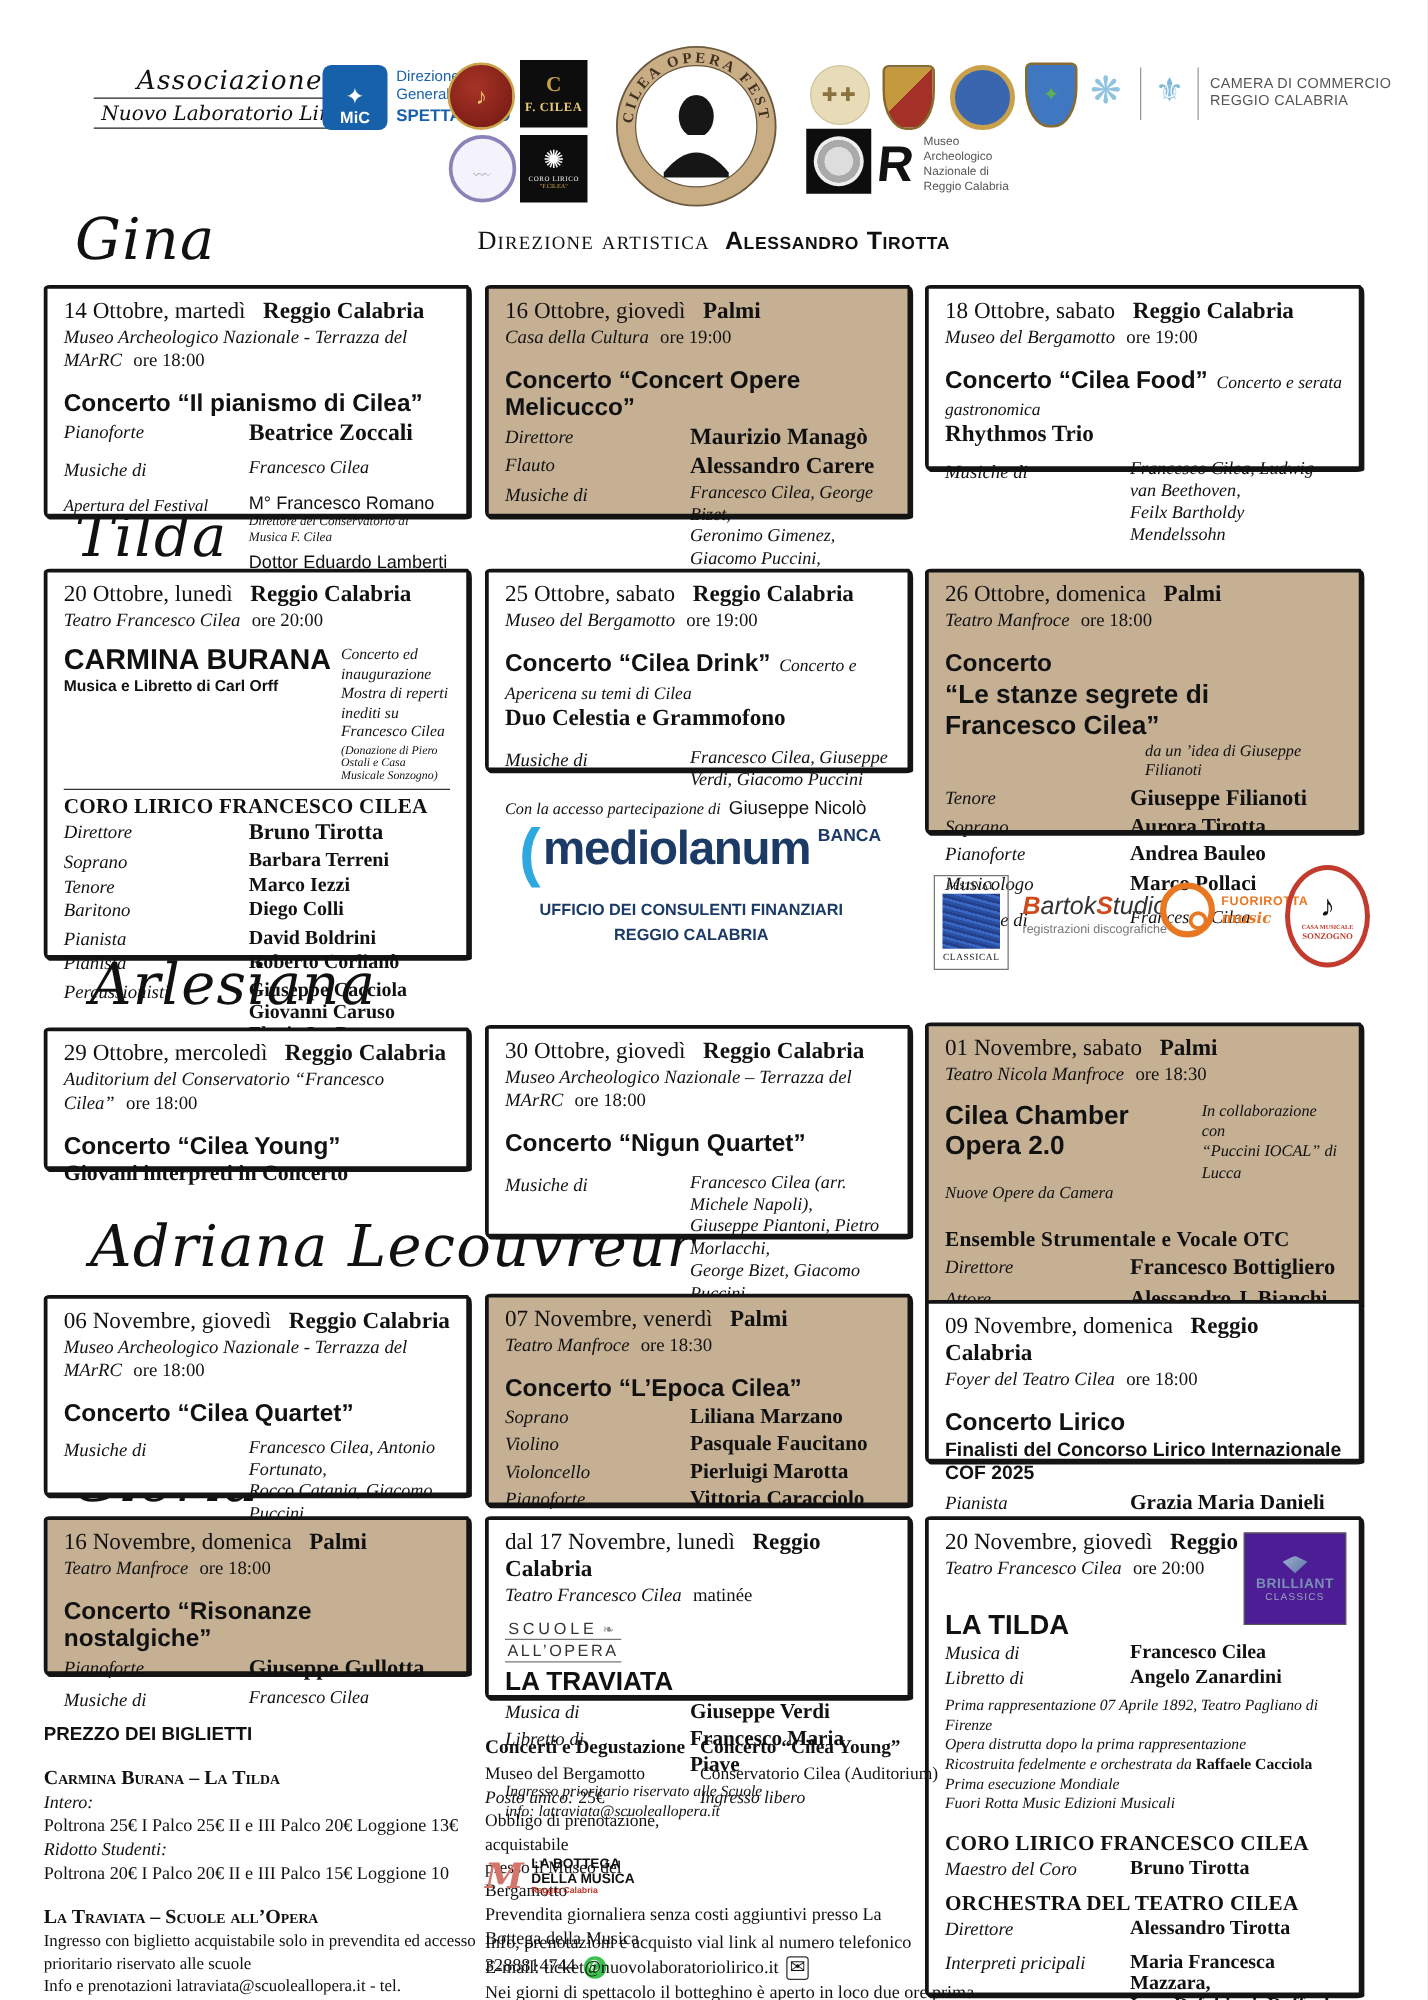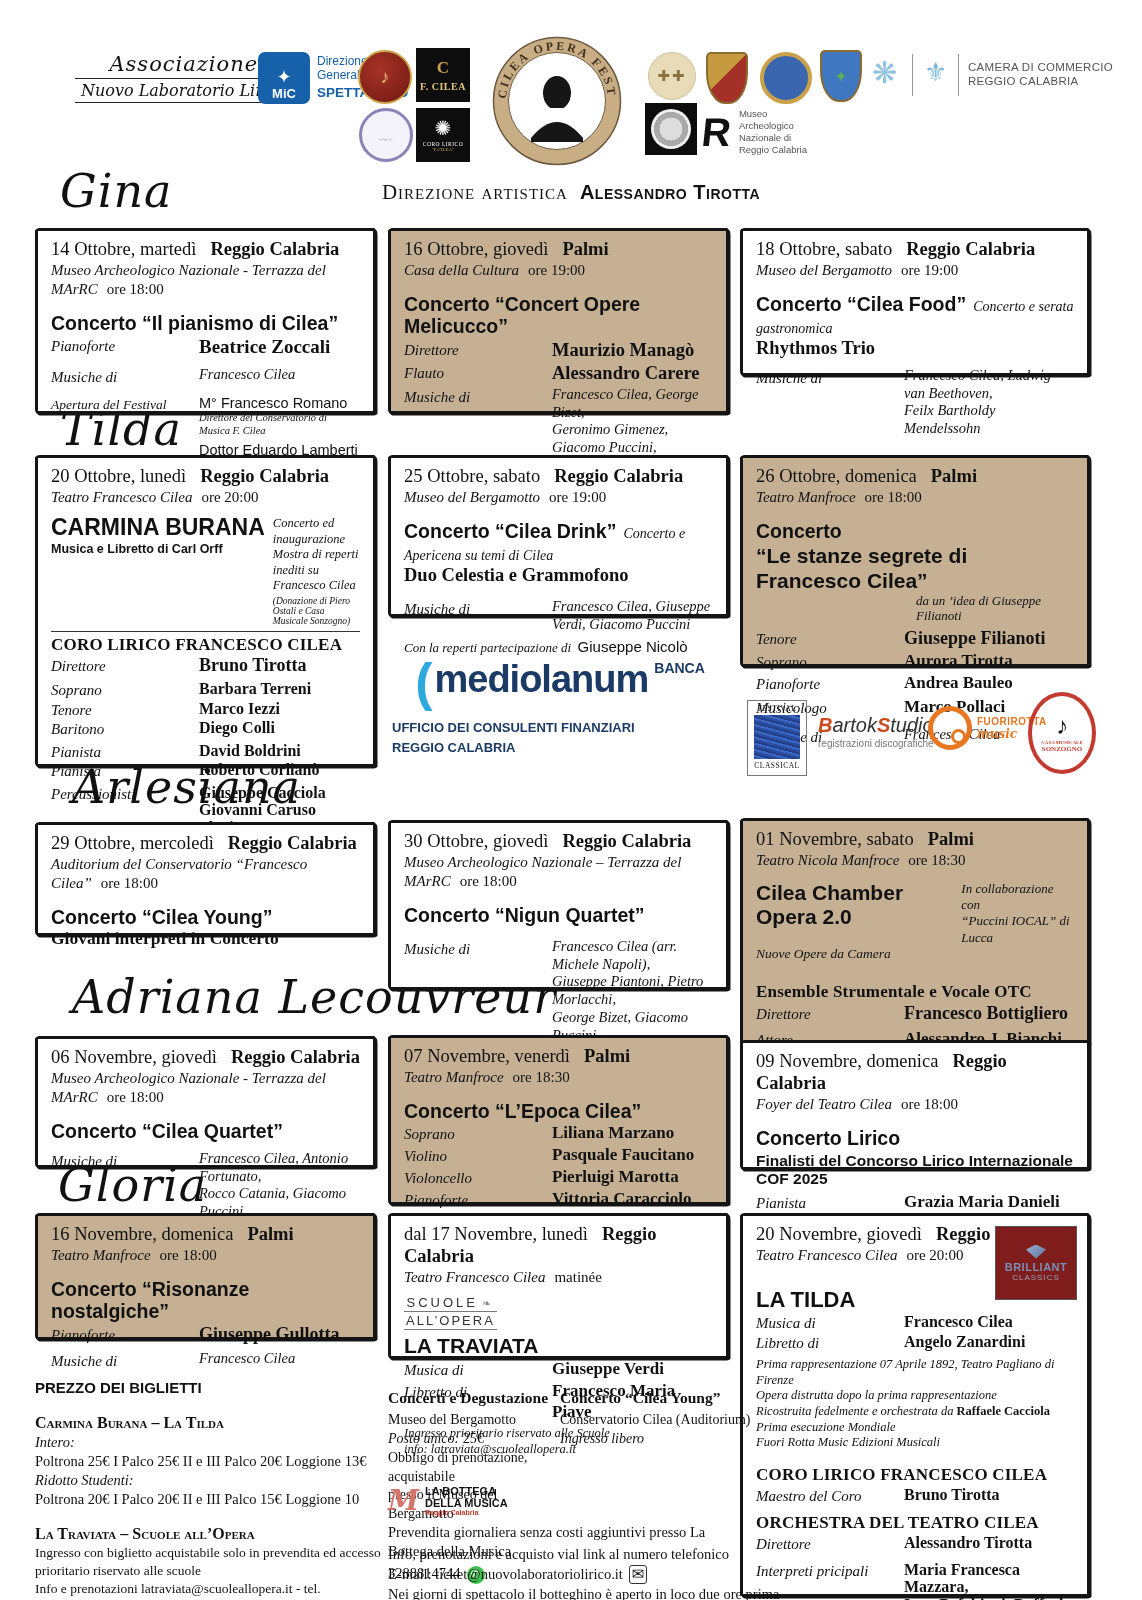--- a/index.html
+++ b/index.html
@@ -78,33 +78,33 @@
   .footer-it{font-style:italic;font-size:13px;margin-top:5px;}
   .compact .row{line-height:1.1;}
   .compact .name{font-size:16px;}
   .compact .notes div{font-size:12.5px;}
   .notes{font-style:italic;font-size:12.5px;line-height:1.25;margin-top:6px;}
   .notes .b{font-weight:bold;font-style:normal;}
   .scuole{display:inline-block;margin-top:8px;text-align:center;font-family:"Liberation Sans",sans-serif;color:#333;}
   .scuole .s1{font-size:13px;letter-spacing:3px;border-bottom:1px solid #777;padding:0 2px 1px;}
   .scuole .s2{font-size:13px;letter-spacing:2px;border-bottom:1px solid #777;padding:1px 2px;}
   .scuole .fe{color:#8a8a8a;font-size:11px;margin-left:4px;}
-  .brill{position:absolute;top:10px;right:10px;width:80px;height:72px;border:1px solid #555;background:#7f1d1d;
+  .brill{position:absolute;top:10px;right:10px;width:80px;height:72px;border:1px solid #555;background:#4c1d95;
          display:flex;flex-direction:column;align-items:center;justify-content:center;font-family:"Liberation Sans",sans-serif;}
   .brill .d{width:20px;height:14px;background:linear-gradient(135deg,#9fb0cc,#5a74a8);clip-path:polygon(50% 0,100% 35%,50% 100%,0 35%);}
   .brill .b1{font-weight:800;font-size:11px;color:#7a8fb5;letter-spacing:.5px;margin-top:2px;}
   .brill .b2{font-size:8px;color:#9aa4b8;letter-spacing:1px;}
 
   
   .mediolanum{position:absolute;left:392px;top:660px;width:336px;}
   .ml-top{display:flex;align-items:flex-start;justify-content:center;}
   .ml-arc{color:#2ea9e0;font-family:"Liberation Sans",sans-serif;font-weight:bold;font-size:52px;line-height:.85;margin-right:2px;}
   .ml-name{color:#1b3a66;font-family:"Liberation Sans",sans-serif;font-weight:800;font-size:38px;letter-spacing:-1px;line-height:1;}
   .ml-banca{color:#1b3a66;font-family:"Liberation Sans",sans-serif;font-weight:800;font-size:14px;margin-left:6px;}
-  .ml-sub{color:#1b3a66;font-family:"Liberation Sans",sans-serif;font-weight:bold;font-size:13px;text-align:left;padding-right:14px;margin-top:14px;line-height:1.5;}
+  .ml-sub{color:#1b3a66;font-family:"Liberation Sans",sans-serif;font-weight:bold;font-size:13px;text-align:center;padding-right:14px;margin-top:14px;line-height:1.5;}
   .movi{position:absolute;left:747px;top:700px;width:60px;height:76px;border:1px solid #777;text-align:center;font-size:7.5px;letter-spacing:.5px;padding-top:3px;box-sizing:border-box;}
   .movi .img{height:44px;margin:2px 6px;background:repeating-linear-gradient(15deg,#2b4fa0 0 2px,#3a66c4 2px 4px,#24408a 4px 6px);}
   .bartok{position:absolute;left:818px;top:714px;font-family:"Liberation Sans",sans-serif;}
   .bartok .nm{font-style:italic;font-size:20px;color:#333;}
   .bartok .o{color:#cc4a1d;font-weight:bold;}
   .bartok .sb{font-size:10px;color:#777;margin-top:1px;}
   .fuori{position:absolute;left:928px;top:706px;display:flex;align-items:center;gap:5px;}
   .fu-ic{width:34px;height:34px;border:5px solid #e87722;border-radius:50%;position:relative;}
   .fu-ic:after{content:"";position:absolute;right:1px;bottom:1px;width:9px;height:9px;border:3px solid #e87722;border-radius:50%;background:#fff;}
   .fu-t1{color:#e87722;font-family:"Liberation Sans",sans-serif;font-weight:800;font-size:10px;letter-spacing:.5px;}
@@ -348,21 +348,21 @@
 
   <div class="card" style="left:388px;top:455px;width:341px;height:162px;">
     <div class="dl"><span>25 Ottobre, sabato</span><span class="c">Reggio Calabria</span></div>
     <div class="vl"><span>Museo del Bergamotto</span><span class="t">ore 19:00</span></div>
     <div class="ct"><span>Concerto “Cilea Drink”</span><span class="tn">Concerto e Apericena su temi di Cilea</span></div>
     <div class="cst">Duo Celestia e Grammofono</div>
     <div class="row mt12">
         <span class="role">Musiche di</span>
         <span class="name nit">Francesco Cilea, Giuseppe Verdi, Giacomo Puccini</span>
       </div>
-    <div class="footer-it"><span>Con la reperti partecipazione di</span>&nbsp;&nbsp;<span class="sans" style="font-style:normal;font-size:15px">Giuseppe Nicolò</span></div>
+    <div class="footer-it"><span>Con la accesso partecipazione di</span>&nbsp;&nbsp;<span class="sans" style="font-style:normal;font-size:15px">Giuseppe Nicolò</span></div>
   </div>
 
   <div class="card tan" style="left:740px;top:455px;width:350px;height:212px;">
     <div class="dl"><span>26 Ottobre, domenica</span><span class="c">Palmi</span></div>
     <div class="vl"><span>Teatro Manfroce</span><span class="t">ore 18:00</span></div>
     <div class="ct">Concerto</div>
     <div class="ct" style="margin-top:2px;font-size:21px">“Le stanze segrete di Francesco Cilea”</div>
     <div class="note-ind">da un ’idea di Giuseppe Filianoti</div>
     <div class="row mt4">
         <span class="role">Tenore</span>
@@ -458,21 +458,21 @@
         <span class="name">Alessandro J. Bianchi</span>
       </div>
     <div class="row mt4">
         <span class="role">Opere di</span>
         <span class="name">Girolamo Deraco, Horacio Vignales,
 Luca Fialdini</span>
       </div>
     <div class="footer-it" style="font-size:12.5px;margin-top:2px">e il vincitore del Puccini International Chamber Opera Composition</div>
   </div>
 
-  <div class="card" style="left:35px;top:1036px;width:341px;height:132px;">
+  <div class="card" style="left:35px;top:1036px;width:341px;height:161px;">
     <div class="dl"><span>06 Novembre, giovedì</span><span class="c">Reggio Calabria</span></div>
     <div class="vl"><span>Museo Archeologico Nazionale - Terrazza del MArRC</span><span class="t">ore 18:00</span></div>
     <div class="ct">Concerto “Cilea Quartet”</div>
     <div class="row mt8">
         <span class="role">Musiche di</span>
         <span class="name nit">Francesco Cilea, Antonio Fortunato,
 Rocco Catania, Giacomo Puccini</span>
       </div>
   </div>
 

